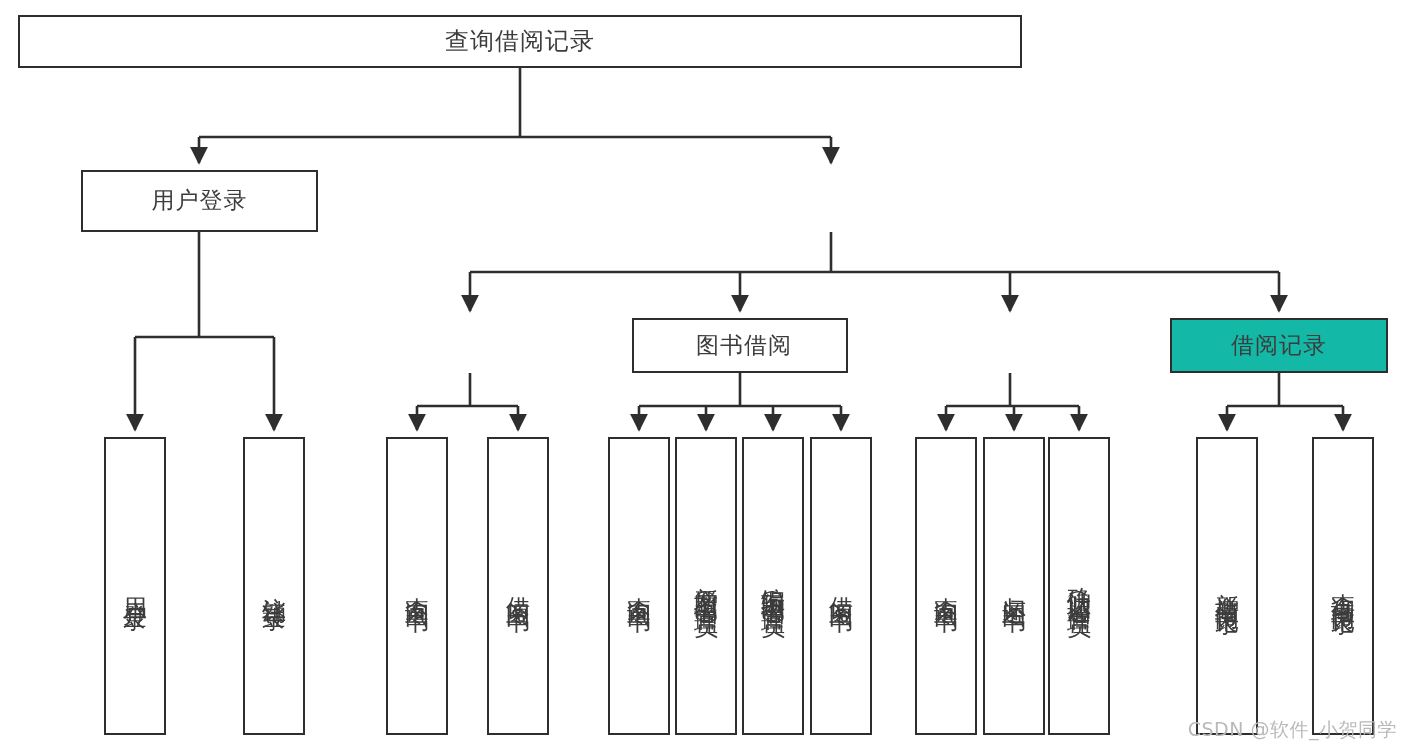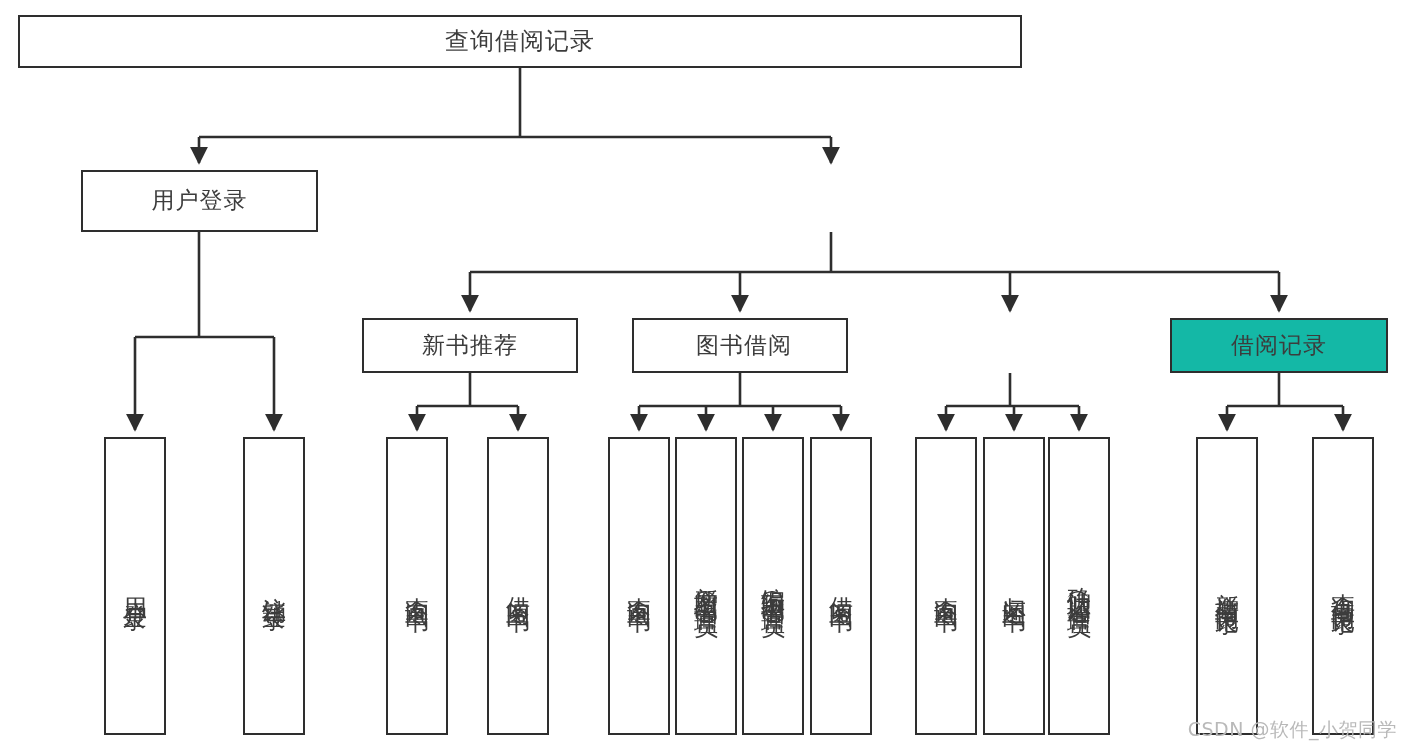--- a/index.html
+++ b/index.html
@@ -128,23 +128,20 @@
   </svg>
 
   <div class="node node-h" id="root-node" style="left: 18px; top: 15px; width: 1004px; height: 53px; border-color: rgb(46, 46, 46); background: rgb(255, 255, 255); color: rgb(60, 60, 60);">
     <span class="node-label">查询借阅记录</span>
   </div>
 
   <div class="node node-h" style="left: 81px; top: 170px; width: 237px; height: 62px; border-color: rgb(46, 46, 46); background: rgb(255, 255, 255); color: rgb(60, 60, 60);">
     <span class="node-label">用户登录</span>
   </div>
 
-  <div class="node node-h" style="left: 362px; top: 318px; width: 216px; height: 55px; border-color: rgb(46, 46, 46); background: rgb(255, 255, 255); color: rgb(60, 60, 60);">
-    <span class="node-label">新书推荐</span>
-  </div>
   <div class="node node-h" style="left: 632px; top: 318px; width: 216px; height: 55px; border-color: rgb(46, 46, 46); background: rgb(255, 255, 255); color: rgb(60, 60, 60); padding-left: 8px;">
     <span class="node-label">图书借阅</span>
   </div>
   <div class="node node-h" style="left: 1170px; top: 318px; width: 218px; height: 55px; border-color: rgb(46, 46, 46); background: #14b8a6; color: rgb(60, 60, 60);">
     <span class="node-label">借阅记录</span>
   </div>
 
   <div class="node node-v" style="left: 104px; top: 437px; width: 62px; height: 298px; border-color: rgb(46, 46, 46); background: rgb(255, 255, 255); color: rgb(60, 60, 60);">
     <span class="node-label">用户登录</span>
   </div>

